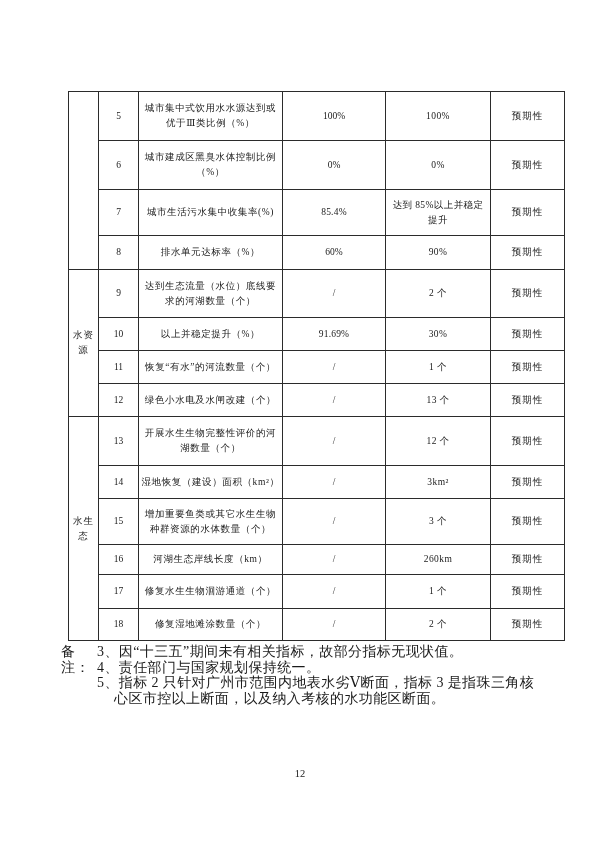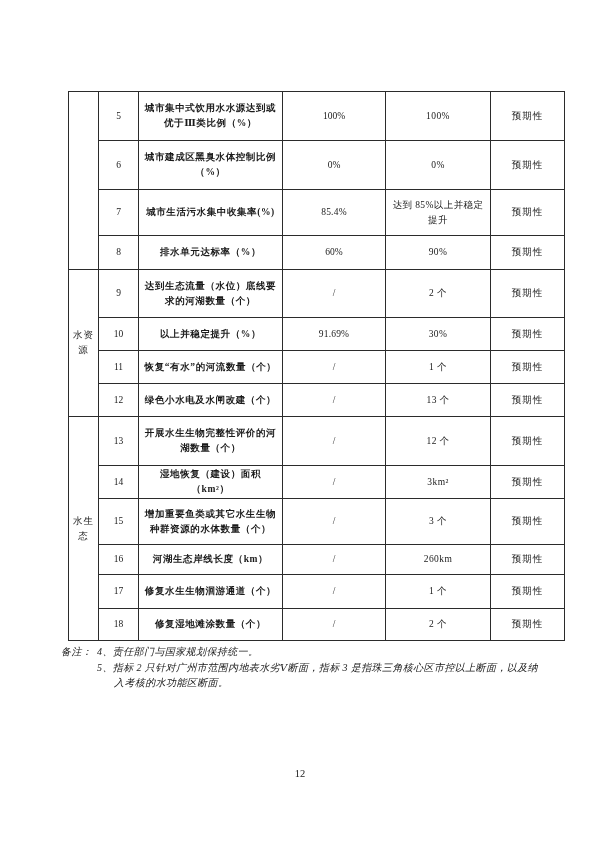--- a/index.html
+++ b/index.html
@@ -29,40 +29,39 @@
   }
   td.cat {
     width:25px;
     padding:1px 1px;
     letter-spacing:1px;
     word-break:break-all;
     line-height:14px;
   }
   td.cat-open { border-top:none; }
   td.num { width:35px; font-size:9.5px; }
-  td.ind { width:139px; letter-spacing:0.6px;font-weight:bold; }
+  td.ind { width:139px; letter-spacing:0.6px; }
   td.cur { width:98px; }
   td.tgt { width:100px; letter-spacing:0.4px; }
   td.attr { width:69px; letter-spacing:1px; }
   td.big { font-size:12.5px; letter-spacing:0.2px; }
   tr.h49 { height:49px; }
   tr.h48 { height:48px; }
   tr.h46 { height:46px; }
   tr.h34 { height:34px; }
   tr.h33 { height:33px; }
   tr.h32 { height:32px; }
   tr.h30 { height:30px;margin-top:28px; }
   .notes {
     position:absolute; left:61px; top:644px;
     width:480px;
     display:flex;
-    font-size:10px;
+    font-size:14px;
     line-height:15.5px;
     letter-spacing:0.4px;
-    font-style:italic;
   }
   .notes-label { flex:0 0 36px; }
   .notes-items { flex:1; }
   .note-item { padding-left:17px; text-indent:-17px; }
   .page-number {
     position:absolute; left:0; top:768px;
     width:100%;
     text-align:center;
     font-size:10.5px;
     color:#222;
@@ -177,20 +176,21 @@
         <td class="cur">/</td>
         <td class="tgt">2 个</td>
         <td class="attr">预期性</td>
       </tr>
     </tbody>
   </table>
 
   <div class="notes">
     <div class="notes-label">备注：</div>
     <div class="notes-items">
+      <div class="note-item">3、因“十三五”期间未有相关指标，故部分指标无现状值。</div>
       <div class="note-item">4、责任部门与国家规划保持统一。</div>
       <div class="note-item">5、指标 2 只针对广州市范围内地表水劣Ⅴ断面，指标 3 是指珠三角核心区市控以上断面，以及纳入考核的水功能区断面。</div>
     </div>
   </div>
 
   <div class="page-number">12</div>
 
 </div>
 
 </body></html>

